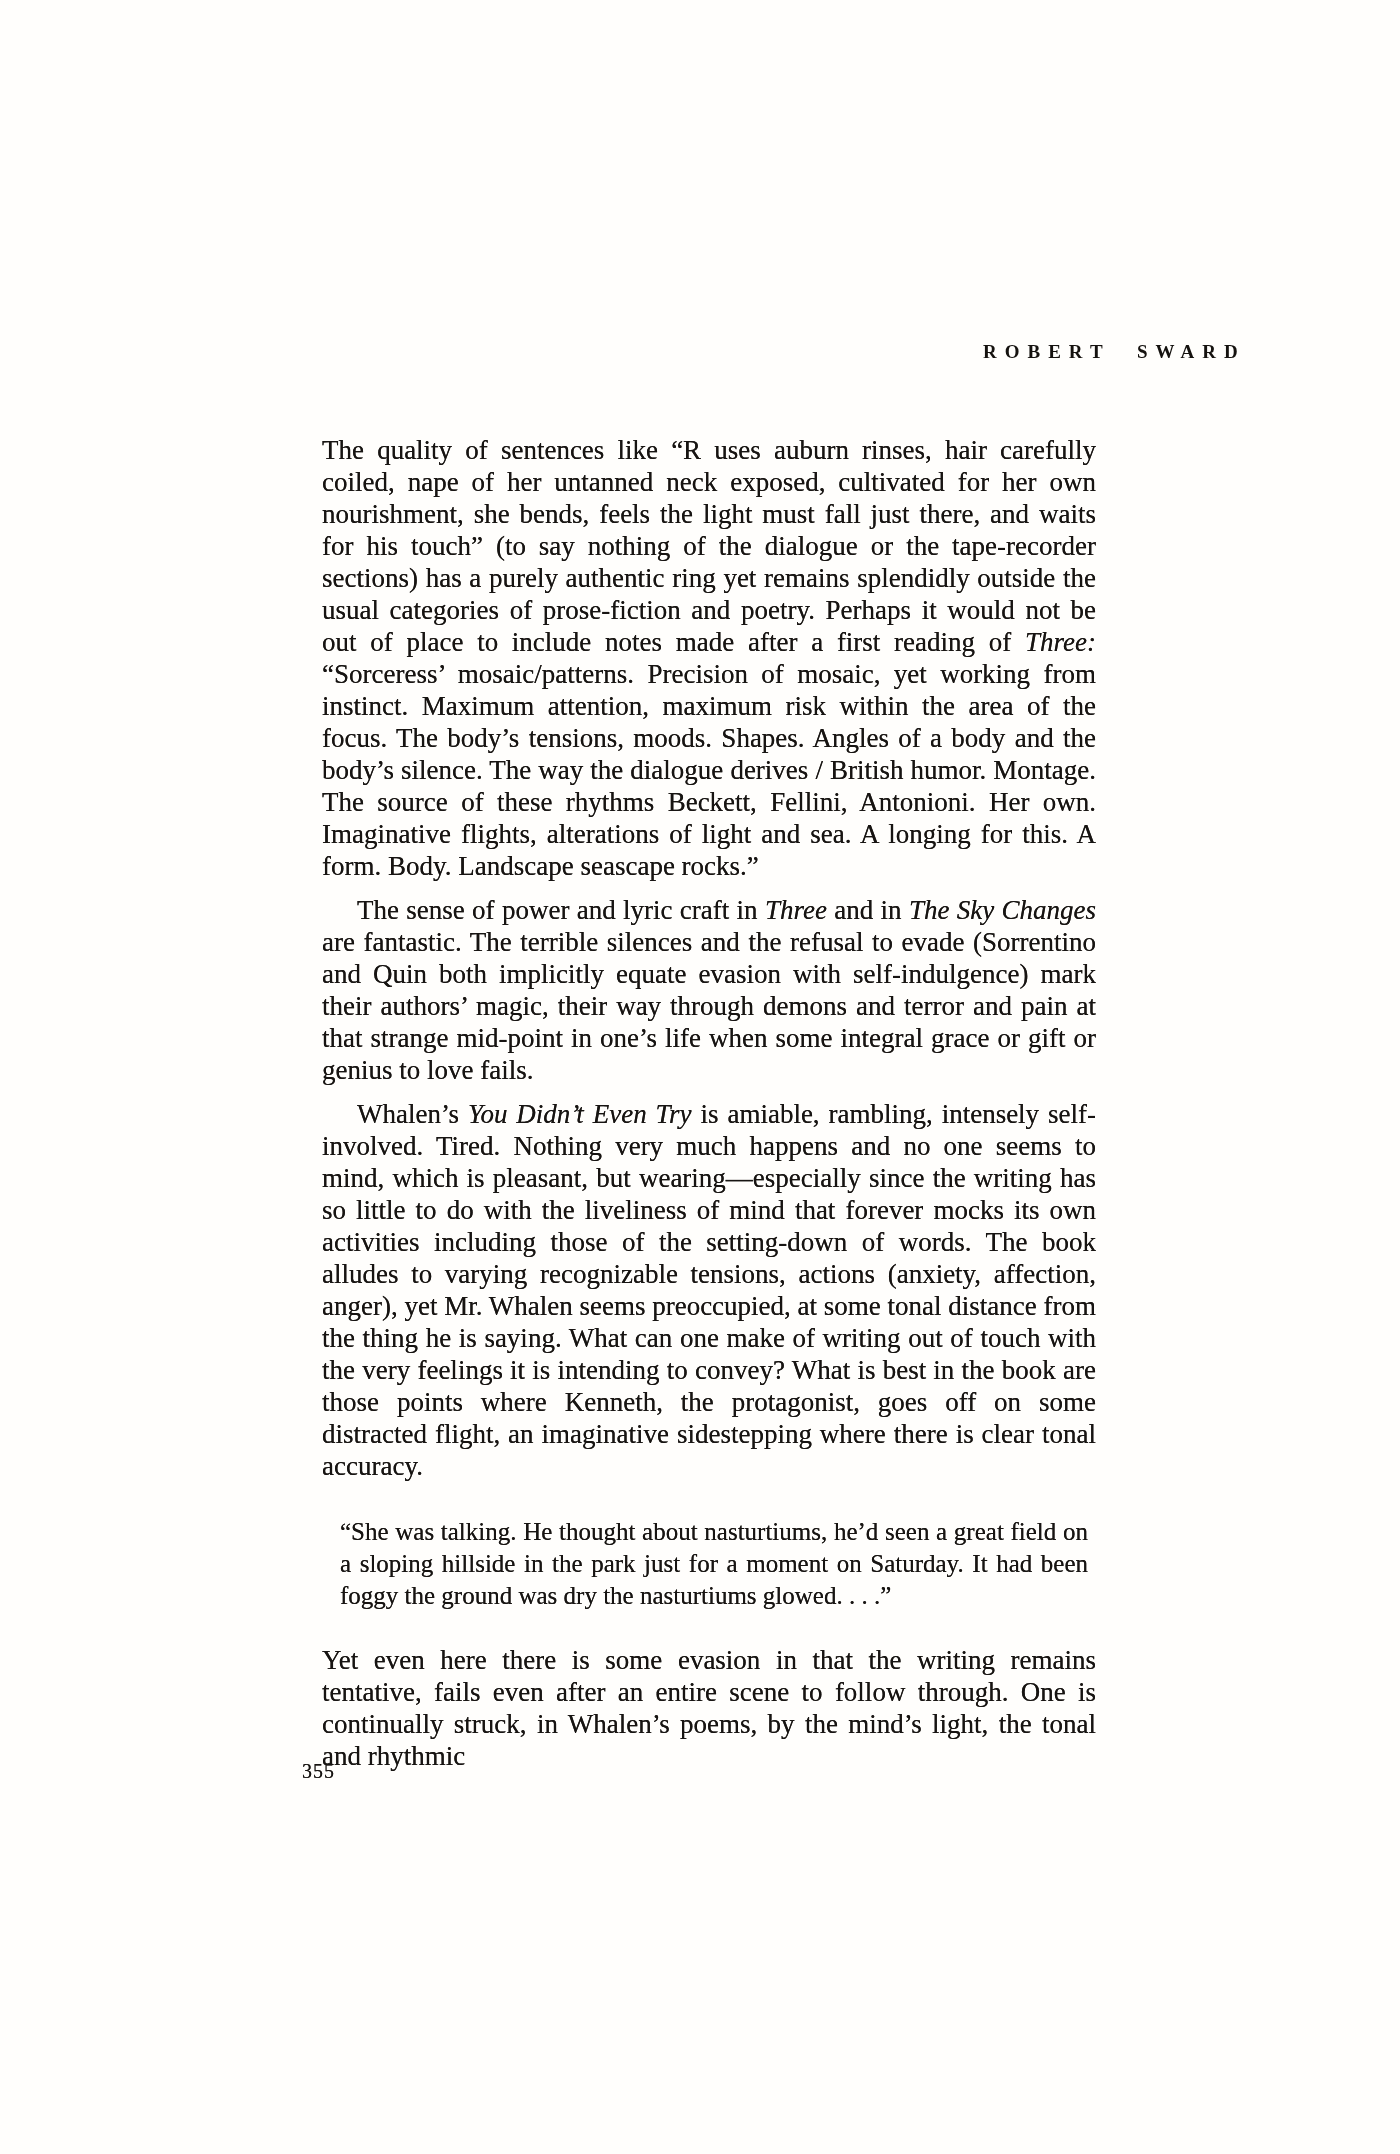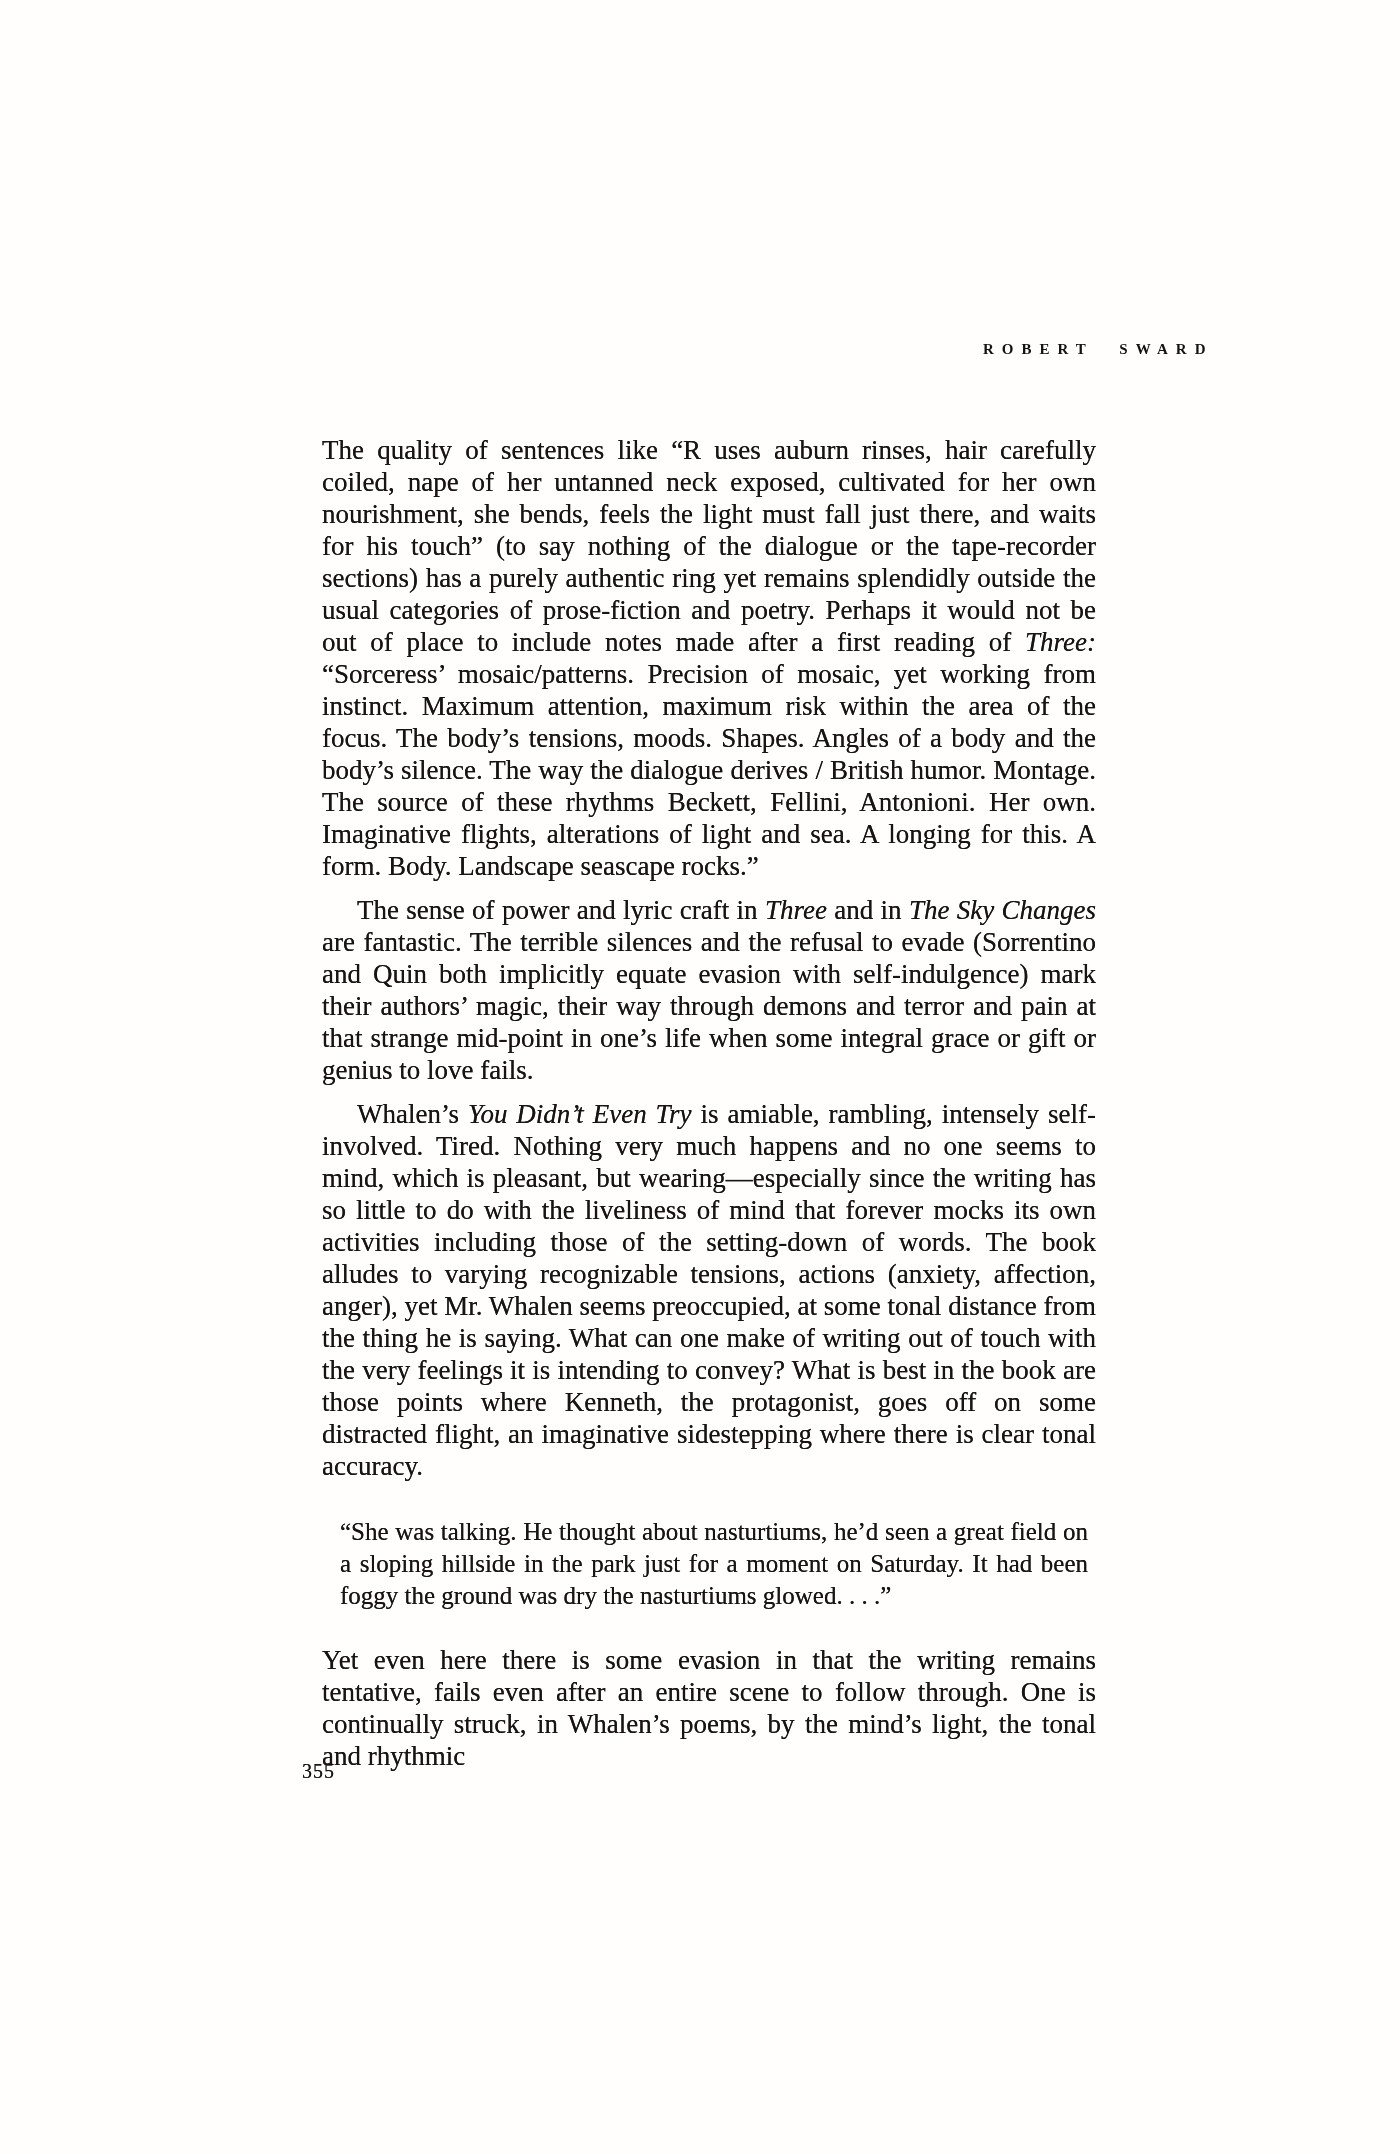--- a/index.html
+++ b/index.html
@@ -13,21 +13,21 @@
     height: 2154px;
     background: #fffefc;
     color: #171412;
     font-family: "Liberation Serif", "DejaVu Serif", serif;
     overflow: hidden;
   }
   .running-head {
     position: absolute;
     top: 341px;
     left: 983px;
-    font-size: 15px;
+    font-size: 19px;
     font-weight: bold;
     letter-spacing: 8px;
     word-spacing: 14px;
     white-space: nowrap;
     color: #15120f;
   }
   .text-block {
     position: absolute;
     left: 310px;
     top: 422px;

